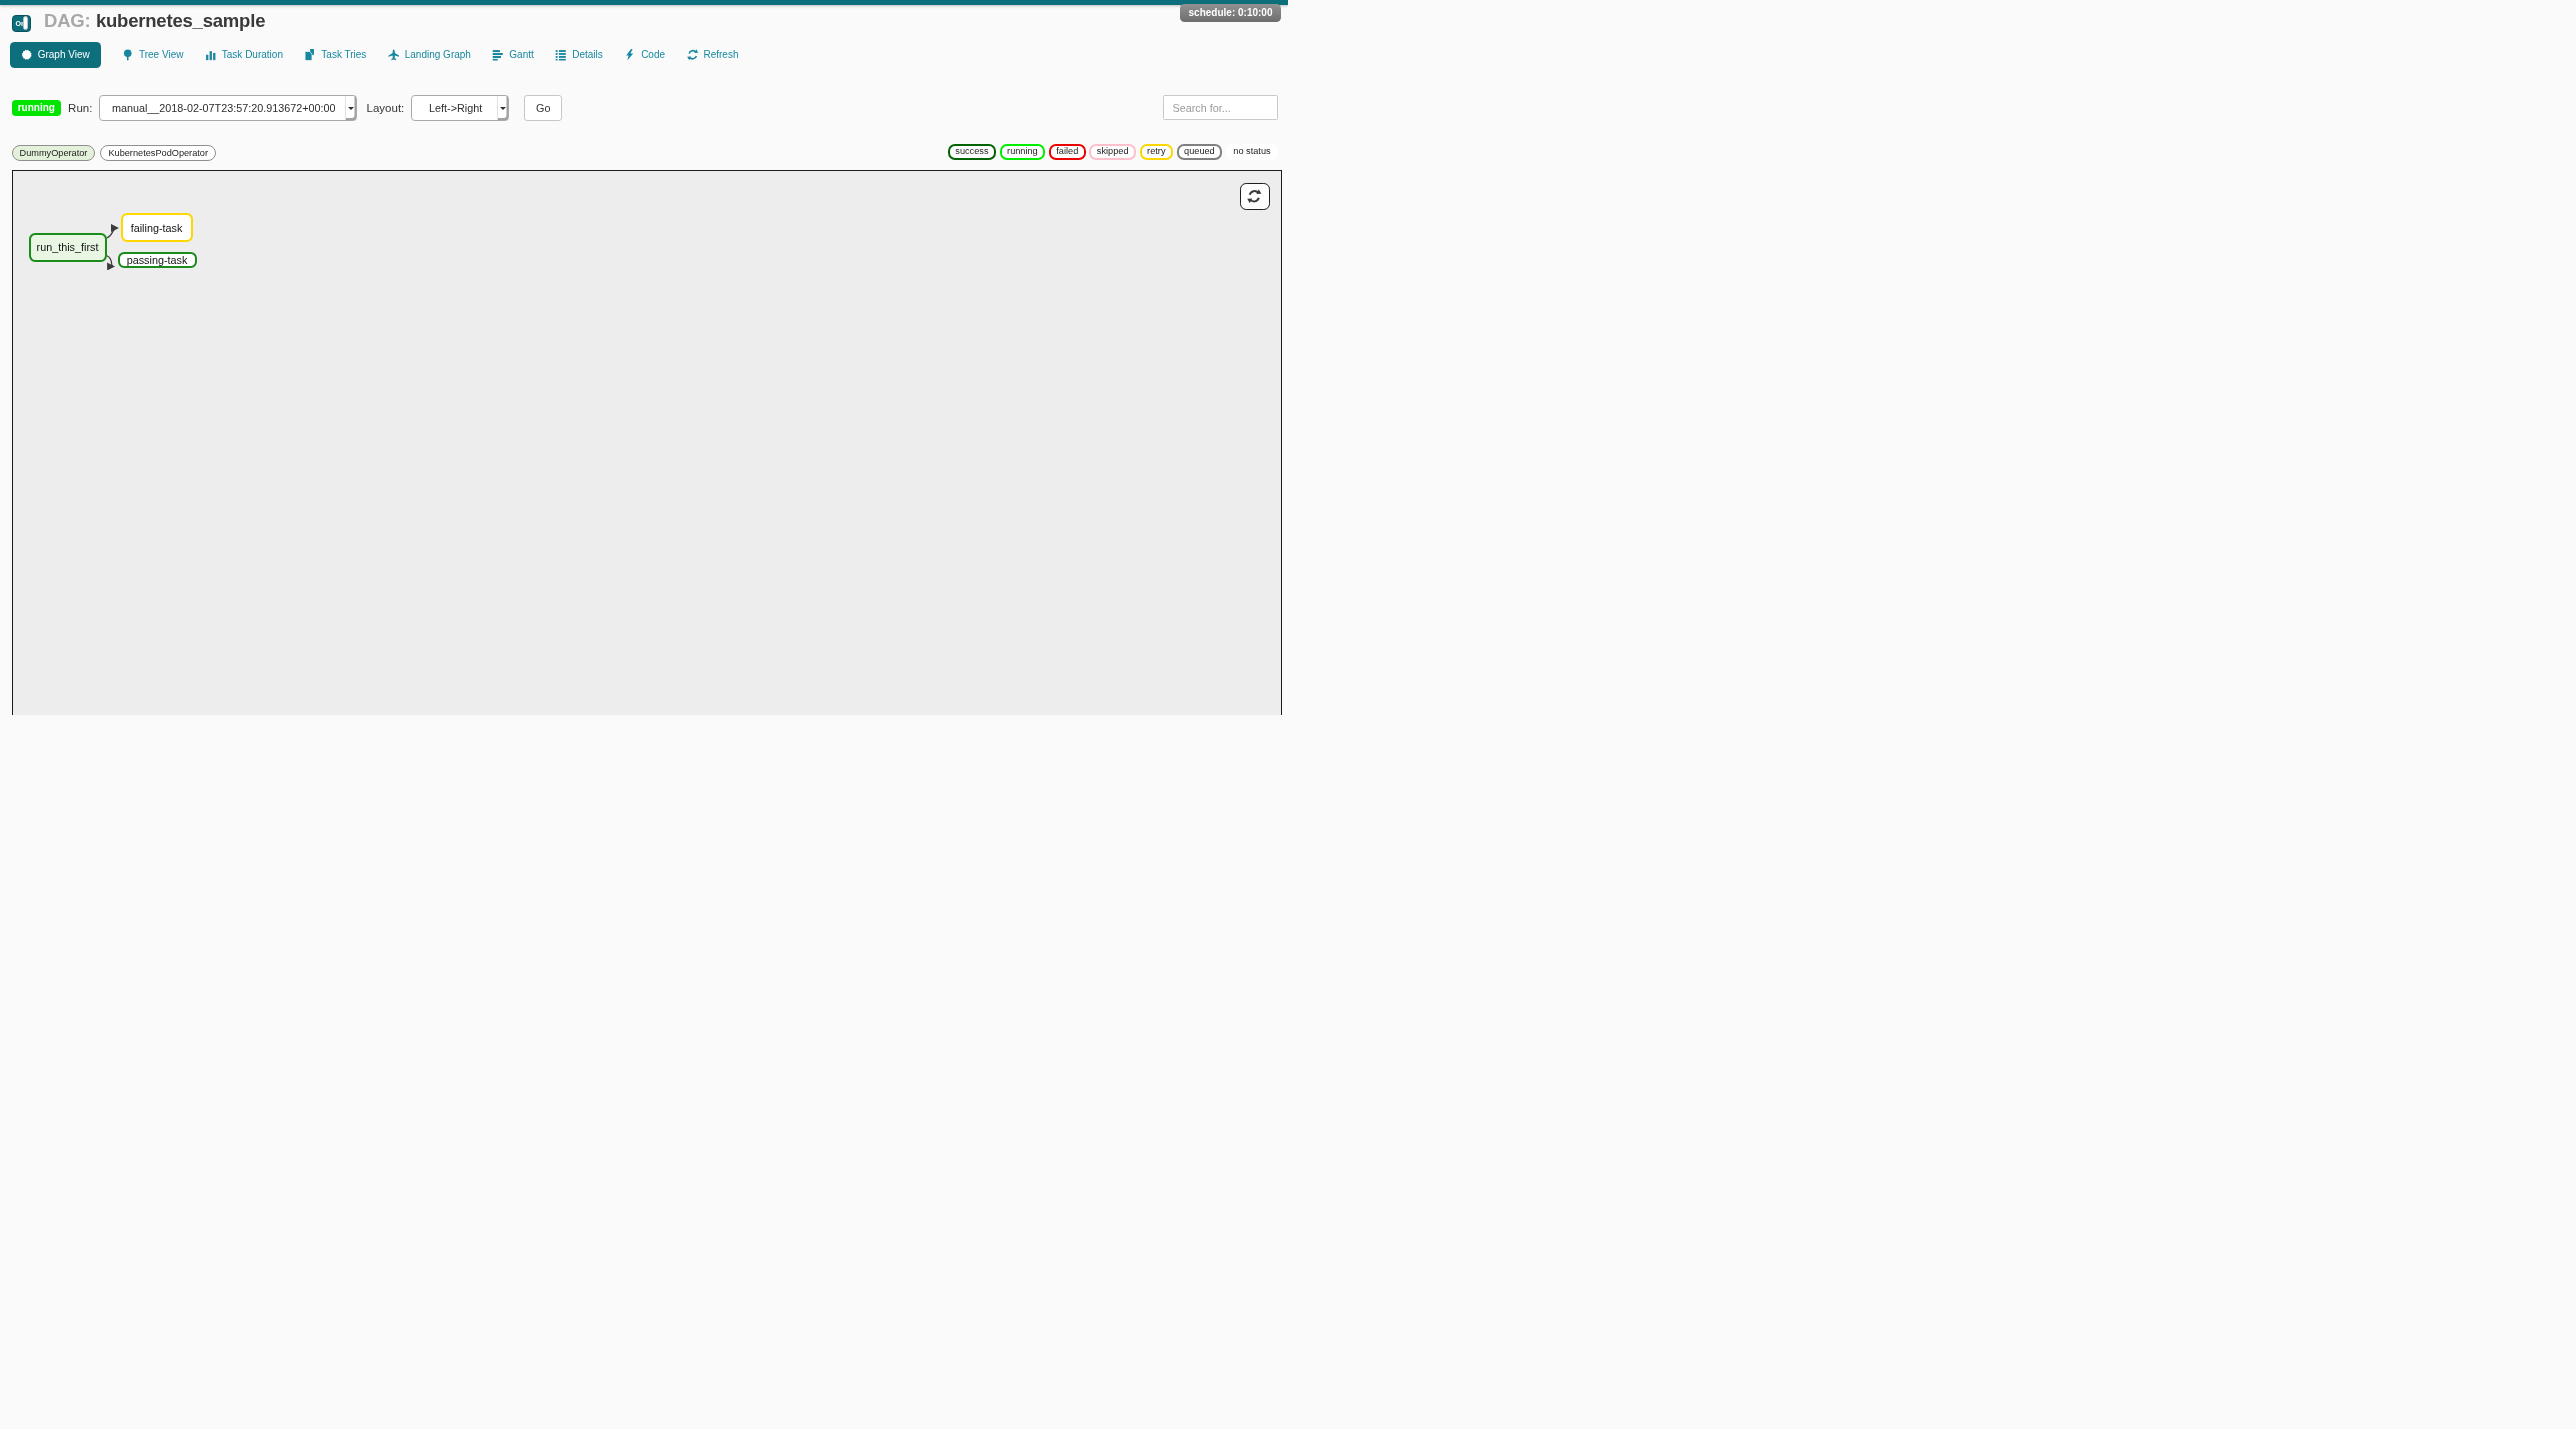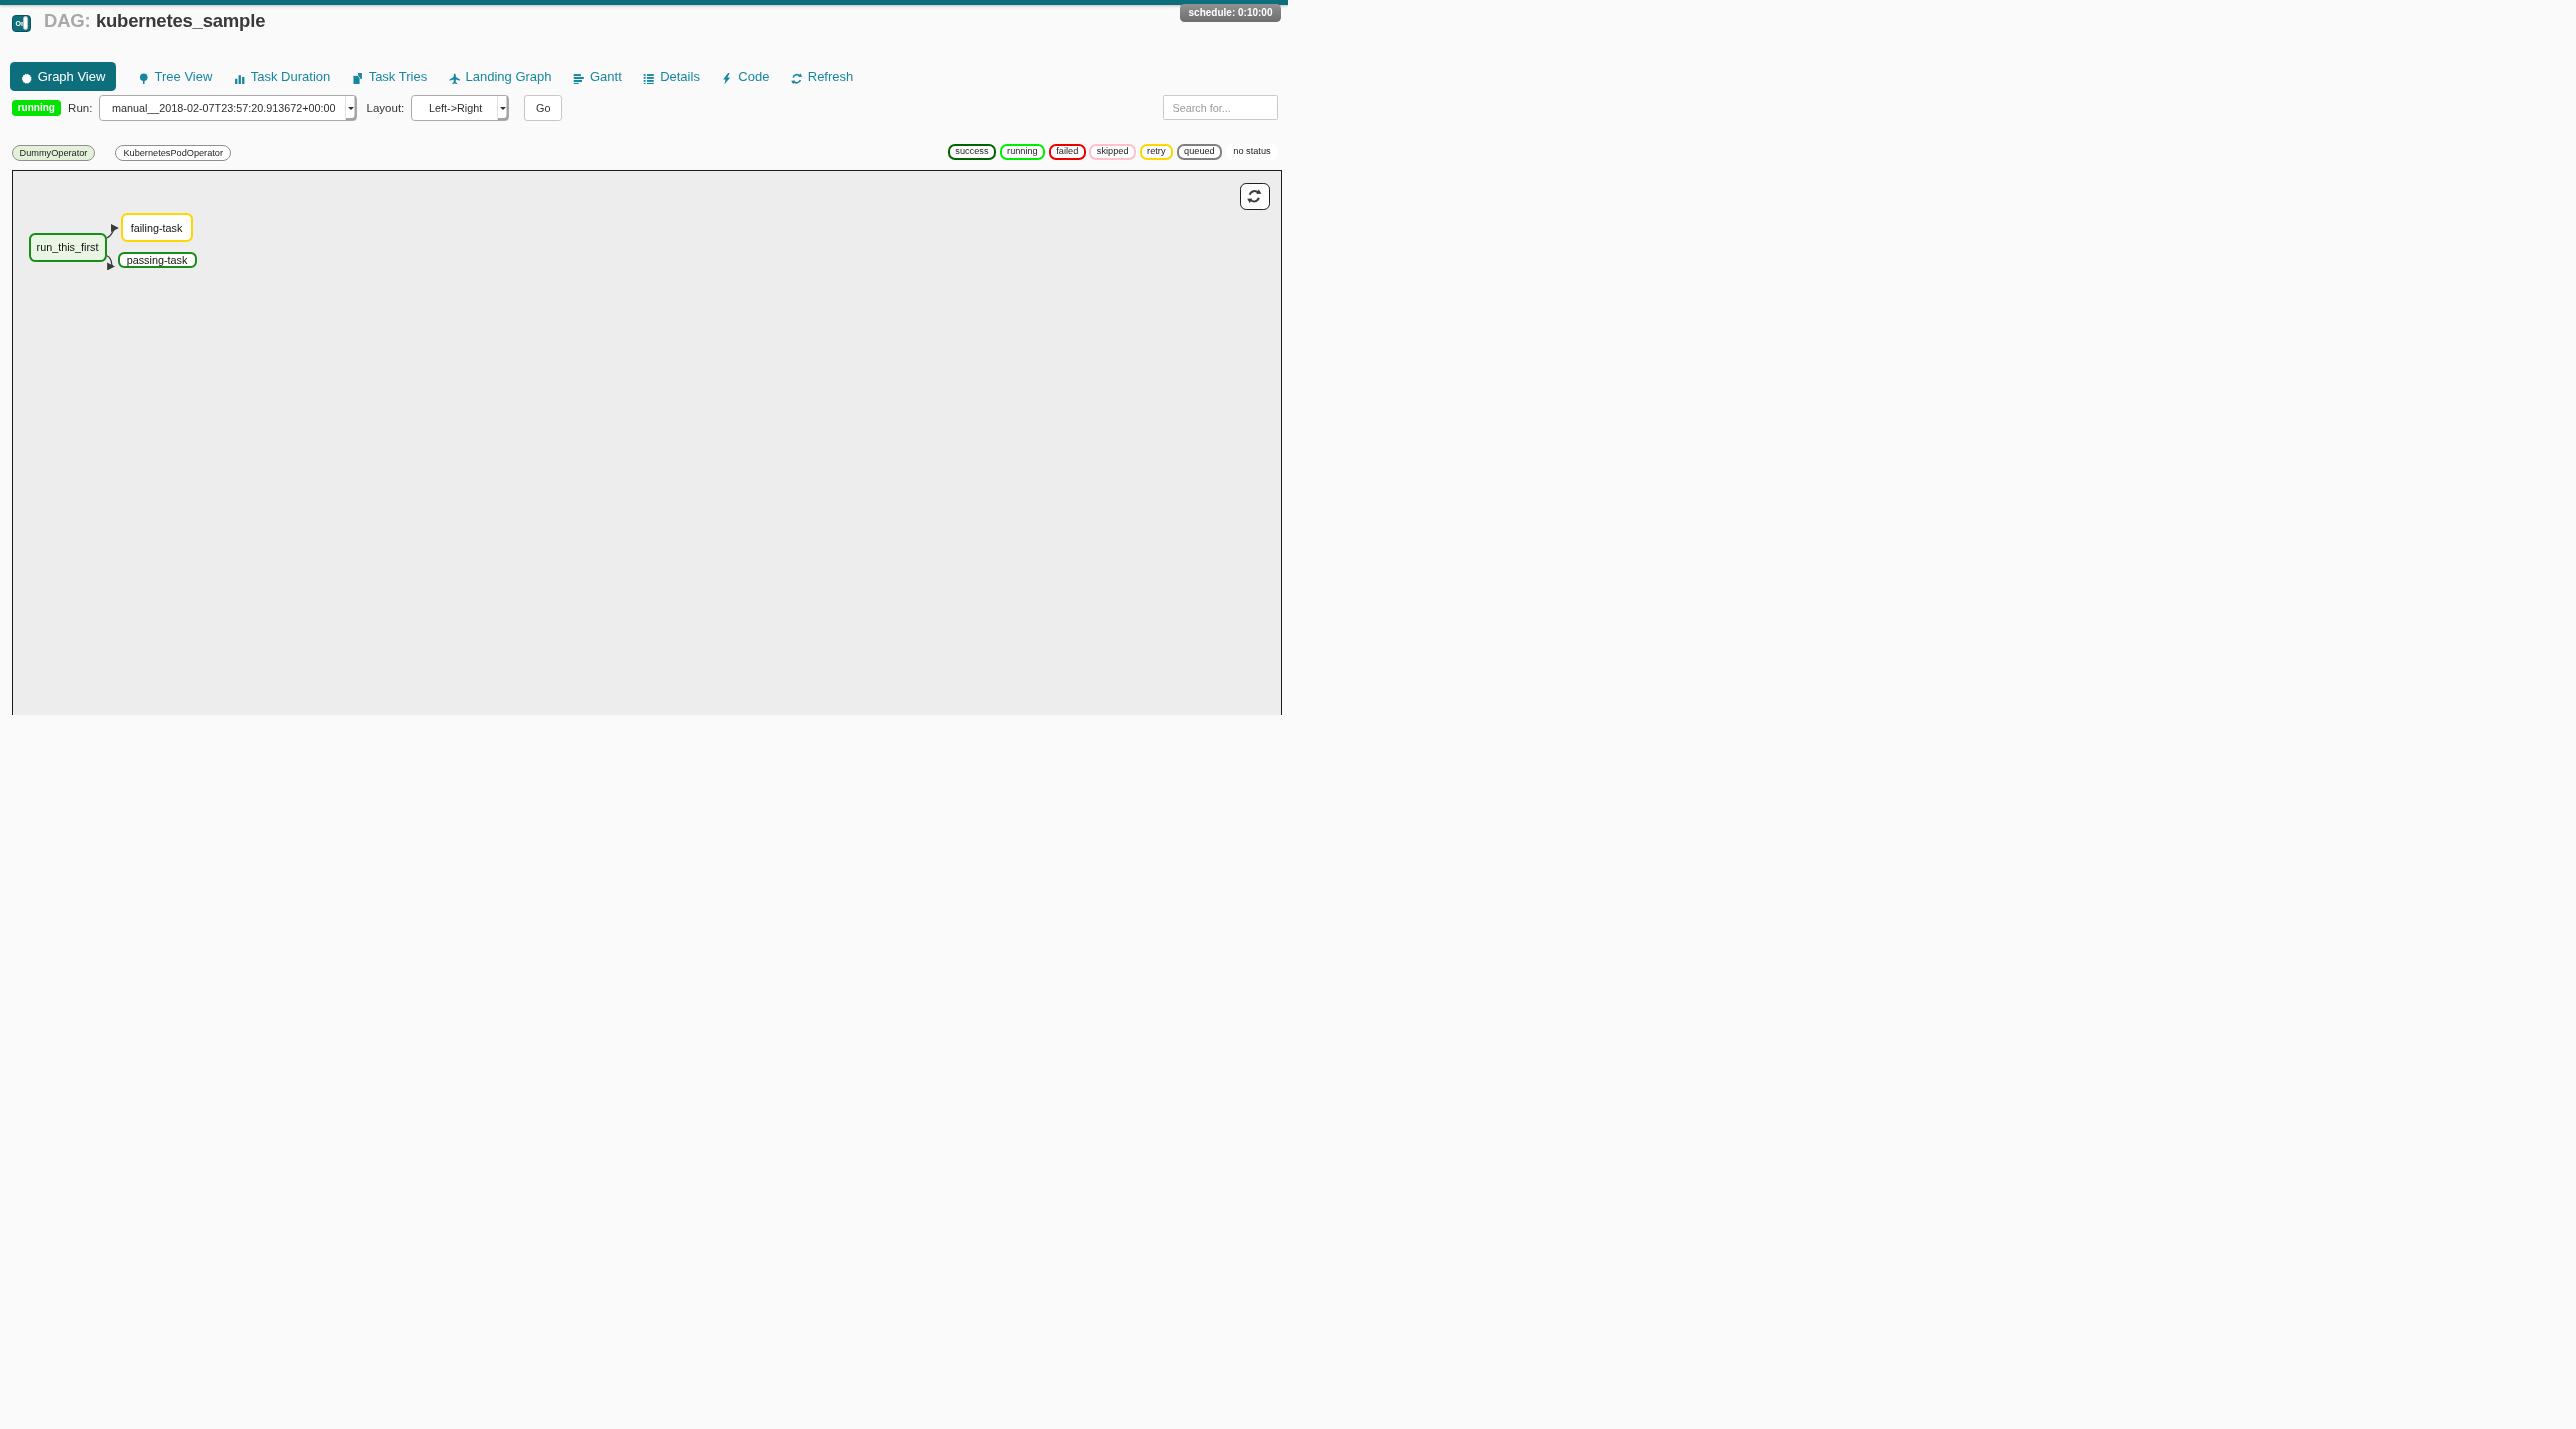--- a/index.html
+++ b/index.html
@@ -21,22 +21,22 @@
   .page-title { position:absolute; left:44px; top:10px; font-size:18.5px; font-weight:bold;
                 white-space:nowrap; letter-spacing:-0.2px; }
   .page-title .dag-prefix { color:#a8a8a8; margin-right:5.4px; }
   .page-title .dag-name   { color:#3a3a3a; }
   .schedule-badge { position:absolute; top:3.8px; right:7px; padding:3.1px 8.5px 3.8px;
                     background:linear-gradient(#929292,#6d6d6d); border-radius:4.6px;
                     color:#fff; font-size:10px; font-weight:bold; }
 
   
   .nav { position:absolute; left:10px; top:42px; display:flex; align-items:center; gap:21.5px; }
-  .nav-tab { display:flex; align-items:flex-end; gap:5.4px; font-size:13px; color:#1787a0;
-             text-decoration:none; cursor:pointer;margin-top:20px; }
+  .nav-tab { display:flex; align-items:flex-start; gap:5.4px; font-size:10px; color:#1787a0;
+             text-decoration:none; cursor:pointer; }
   .nav-tab svg { flex:0 0 auto; }
   .nav-tab.active { background:#0d6e7c; color:#fff; border-radius:4.6px; padding:7px 10.8px; }
 
   
   .runbar { position:absolute; left:11.5px; top:95px; height:26px; display:flex; align-items:center; }
   .run-status-badge { background:#00e400; color:#fff; font-size:10px; font-weight:bold;
                       padding:2.3px 6.2px 3.1px; border-radius:3.8px; margin-right:7px; }
   .runbar .field-label { font-size:11.5px; color:#333; margin-right:7px; }
   .selectbox { position:relative; height:26px; background:#fff; border:0.8px solid #a9a9a9;
                border-radius:3.8px; display:flex; align-items:center; justify-content:center;
@@ -52,21 +52,21 @@
   .layout-select { width:98px; margin-right:15px; }
   .go-button { height:26px; padding:0 10.8px; background:#fff; border:0.8px solid #c6c6c6;
                border-radius:3.1px; font-size:10.8px; color:#333; cursor:pointer; }
   .search-input { position:absolute; right:10px; top:95px; width:115px; height:25.4px;
                   border:0.8px solid #c9c9c9; border-radius:1.5px; background:#fff;
                   padding:0 8.5px; font-size:10.8px; color:#444; font-family:"Liberation Sans",sans-serif; }
   .search-input::placeholder { color:#9a9a9a; }
 
   
   .legendbar { position:absolute; left:11.5px; top:145px; right:10px; height:17px; }
-  .op-legend { display:flex; gap:20px; }
+  .op-legend { display:flex; gap:5px; }
   .op-chip { font-size:9.2px; color:#222; border:1.2px solid #8f8f8f; border-radius:8.5px;
              padding:1.5px 7px 2.3px; white-space:nowrap; }
   .state-legend { position:absolute; right:0; top:-1.5px; display:flex; gap:3.8px; align-items:center; }
   .state-chip { font-size:9.2px; color:#222; background:#fff; border:2.3px solid #ccc;
                 border-radius:7px; padding:0.8px 5.4px 1.5px; white-space:nowrap; }
 
   
   .canvas { position:absolute; left:11.5px; top:170px; width:1270px; height:569px;
             background:#ededed; border:1.5px solid #1c1c1c; }
   .canvas-refresh-btn { position:absolute; top:11.5px; right:10.8px; width:30px; height:27px;

